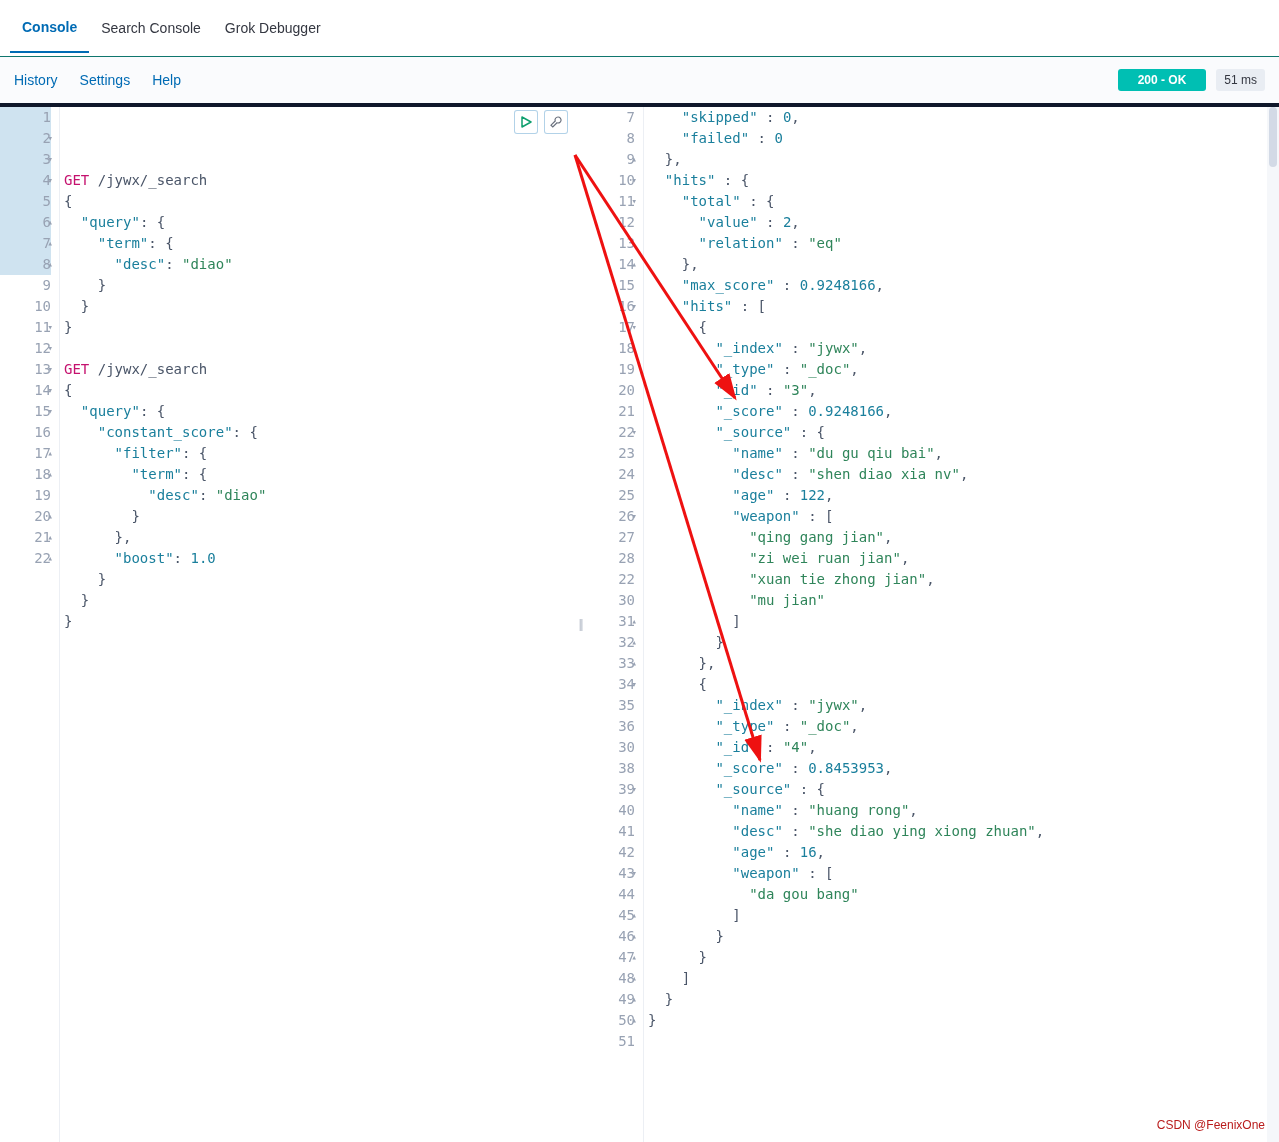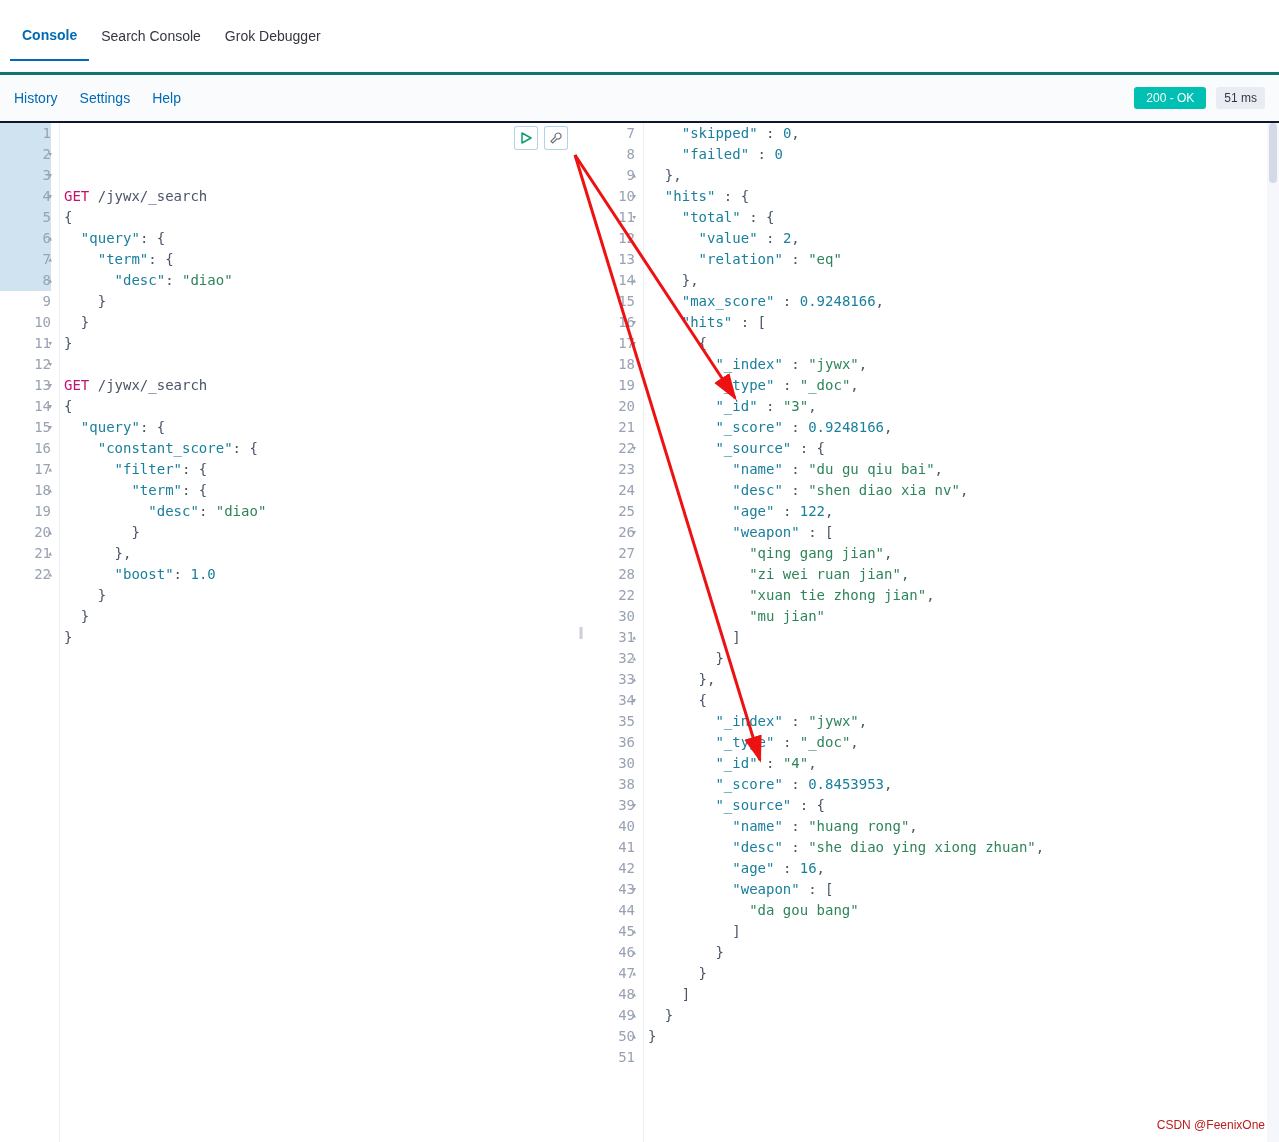--- a/index.html
+++ b/index.html
@@ -1,25 +1,25 @@
 <!DOCTYPE html>
 <html><head>
 <meta charset="utf-8">
 <style>
 html,body{margin:0;padding:0;height:100%;font-family:"Helvetica Neue",Arial,sans-serif;font-size:14px;color:#333;background:#fff}
 body{display:flex;flex-direction:column;width:1279px;height:1142px;overflow:hidden;position:relative}
-.tabs{display:flex;align-items:center;height:48px;border-bottom:3px solid #0f766e;padding:12px 10px}
+.tabs{display:flex;align-items:center;height:48px;border-bottom:1px solid #0f766e;padding:4px 10px}
 .tab{padding:0 12px;height:48px;display:flex;align-items:center;gap:8px;color:#343741;cursor:pointer}
 .tab.active{color:#006bb4;border-bottom:2px solid #006bb4;font-weight:600}
 .beta{border:1px solid #d3dae6;border-radius:3px;padding:1px 6px;font-size:11px;color:#69707d;font-weight:600}
-.toolbar{display:flex;align-items:center;height:46px;background:#fafbfd;border-bottom:2px solid #0f172a;padding:0 14px;justify-content:space-between}
+.toolbar{display:flex;align-items:center;height:46px;background:#fafbfd;border-bottom:4px solid #0f172a;padding:0 14px;justify-content:space-between}
 .tool-left{display:flex;gap:22px}
 .tool-link{color:#006bb4;cursor:pointer}
 .tool-right{display:flex;gap:10px;align-items:center}
-.status-ok{background:#00bfb3;color:#fff;padding:4px 12px;border-radius:3px;font-size:12px;font-weight:400}
+.status-ok{background:#00bfb3;color:#fff;padding:4px 20px;border-radius:3px;font-size:12px;font-weight:700}
 .latency{background:#e9edf3;color:#343741;padding:4px 8px;border-radius:3px;font-size:12px}
 .editors{flex:1;display:flex;overflow:hidden}
 .pane{flex:1;display:flex;overflow:hidden;position:relative}
 .pane.left{flex:0 0 578px}
 .gutter{width:60px;background:#fff;text-align:right;padding-right:8px;color:#98a2b3;font-family:"Menlo","Consolas",monospace;font-size:14px;line-height:21px;user-select:none;border-right:1px solid #eceff4;box-sizing:border-box}
 .gutter .gl{position:relative}
 .gutter .gl .fold{position:absolute;right:-2px;top:0;color:#98a2b3;font-size:9px}
 .code{flex:1;font-family:"Menlo","Consolas",monospace;font-size:14px;line-height:21px;white-space:pre;padding-left:4px;overflow:auto;position:relative}
 .hl-line{position:absolute;left:0;right:0;height:21px;background:#e6f0f7;z-index:-1}
 .m{color:#c5116e}

